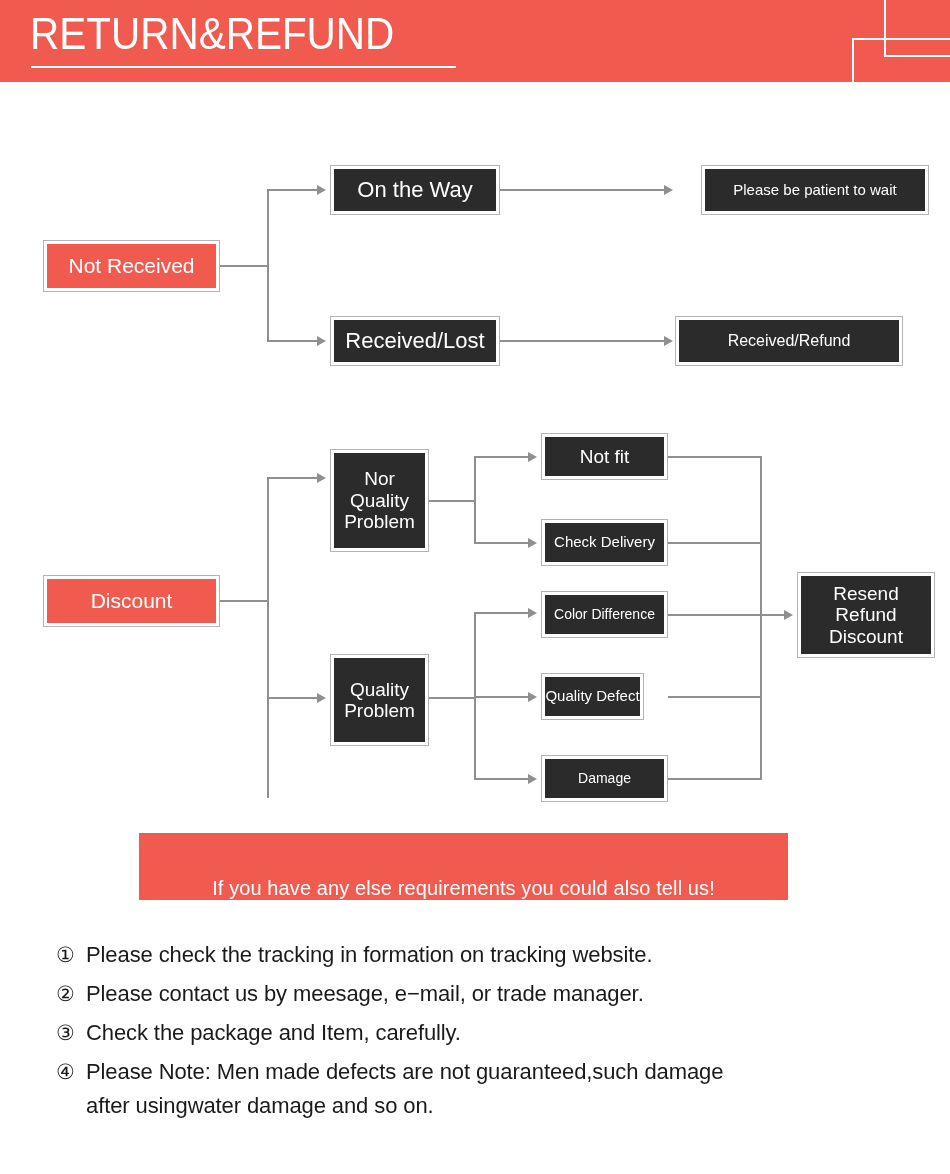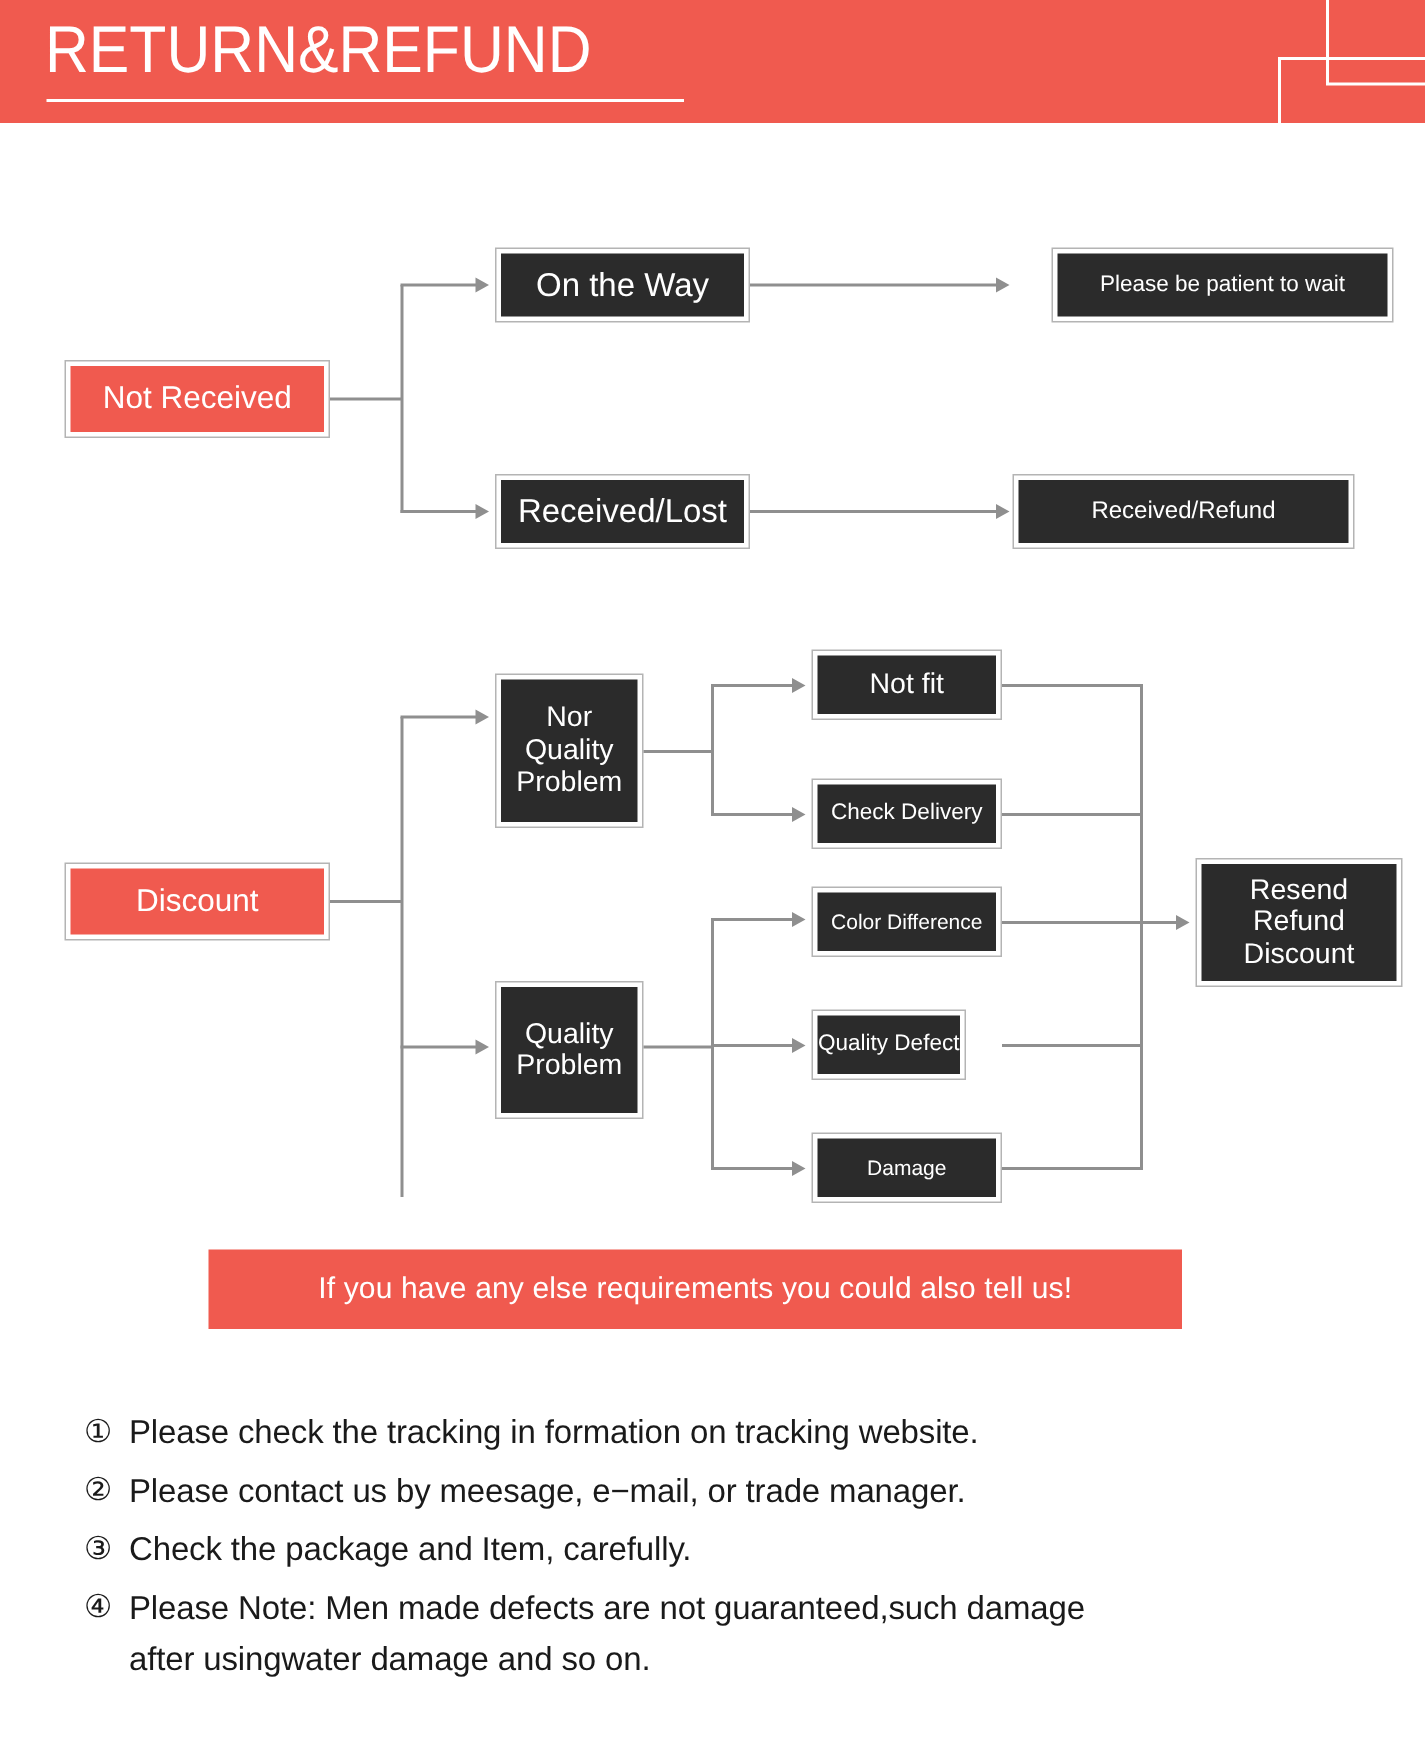--- a/index.html
+++ b/index.html
@@ -97,25 +97,25 @@
     width: 0; height: 0;
     border-top: 5px solid transparent;
     border-bottom: 5px solid transparent;
     border-left: 9px solid #8f8f8f;
   }
 
   
   .callout {
     position: absolute;
     left: 139px; top: 833px;
-    width: 649px; height: 53px;
+    width: 649px; height: 67px;
     background: #f05a4f;
     color: #ffffff;
     display: flex;
-    align-items: center;
+    align-items: flex-end;
     justify-content: center;
     font-size: 20px;
     letter-spacing: 0.1px;
   }
 
   
   .notes {
     position: absolute;
     left: 56px; top: 938px;
     width: 880px;

